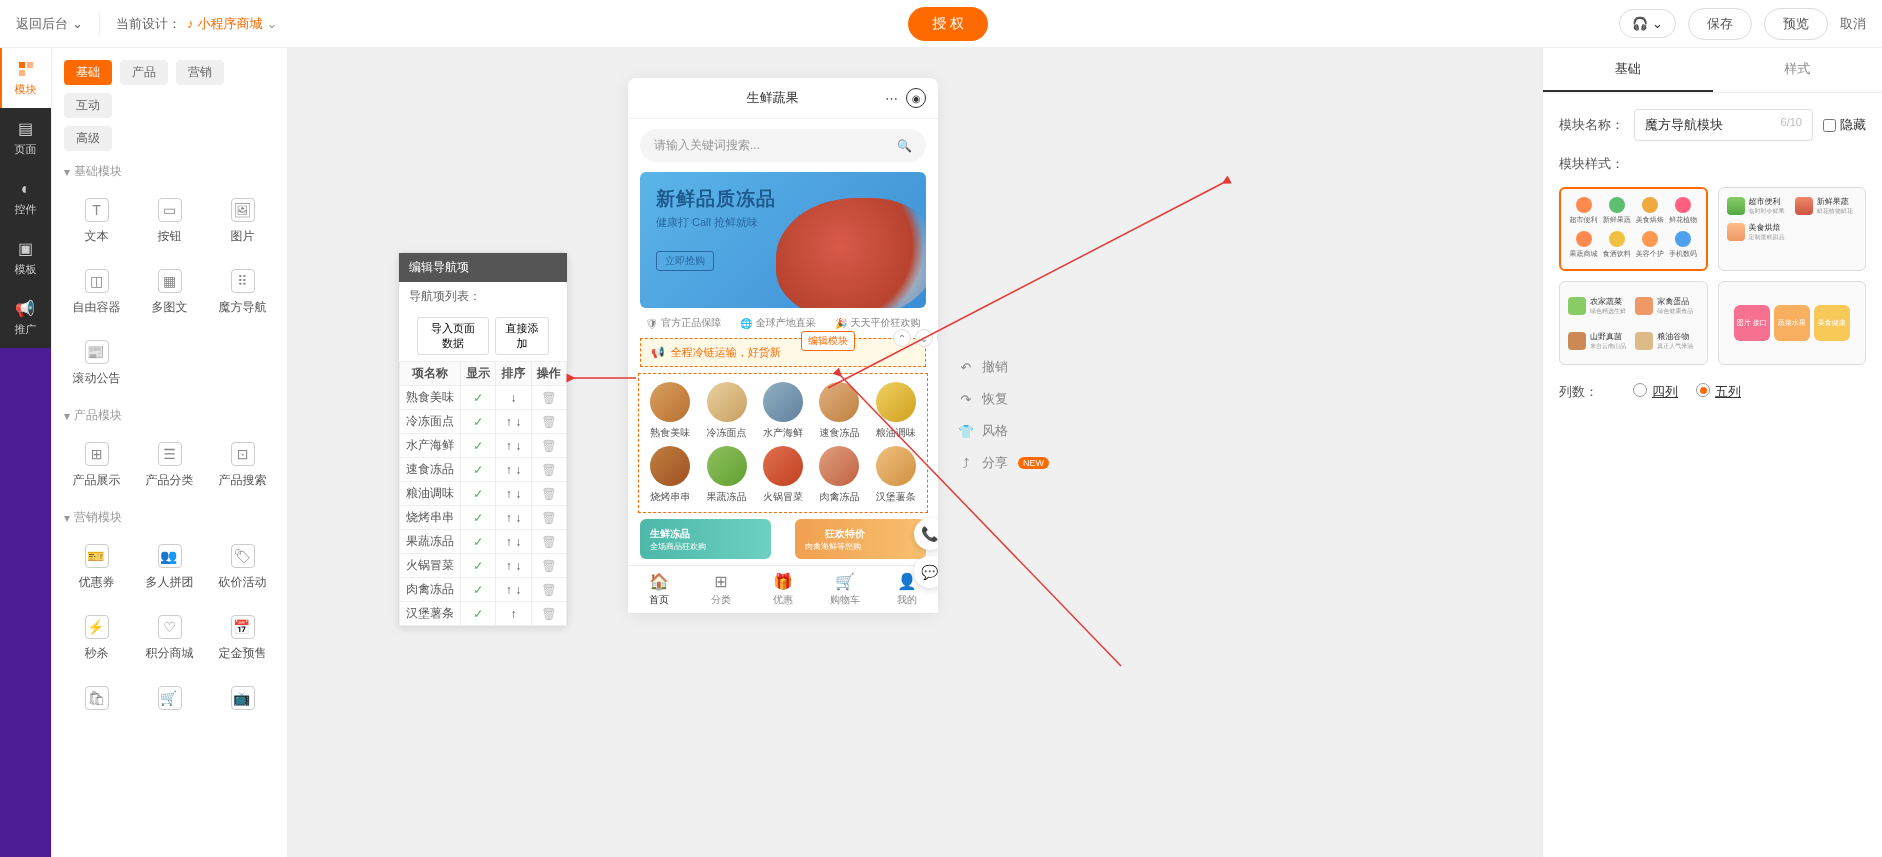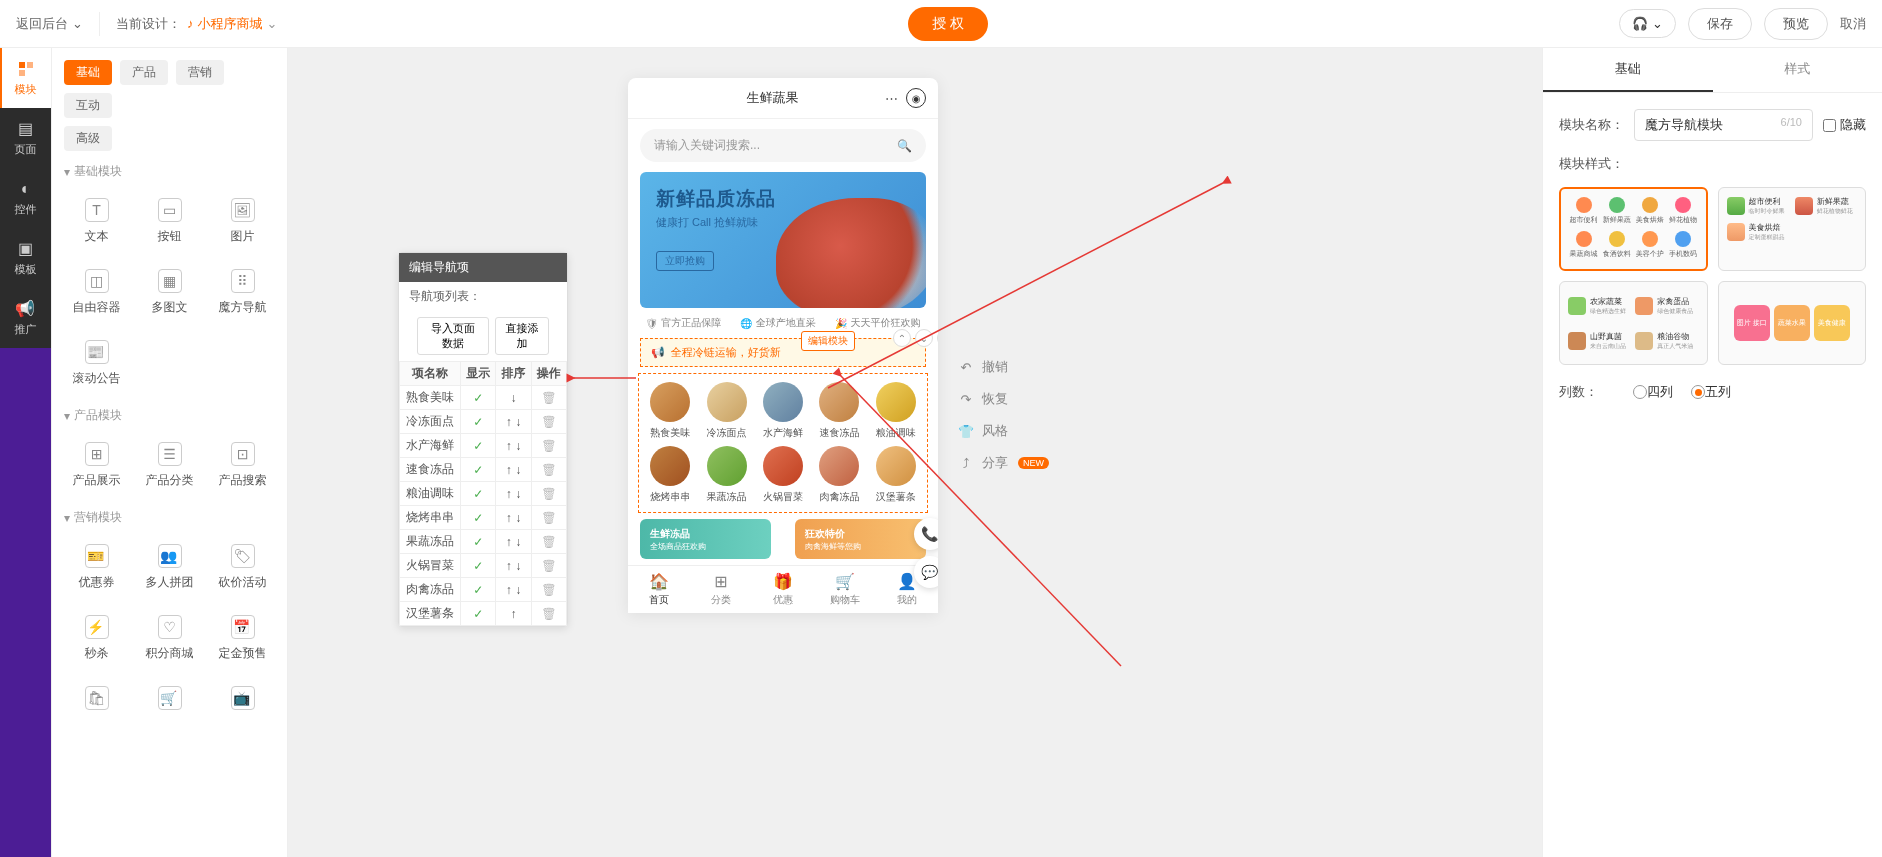--- a/index.html
+++ b/index.html
@@ -104,21 +104,21 @@
 .style-card.active { border: 2px solid #ff6a00; }
 .sc-mini { display: grid; grid-template-columns: repeat(4, 1fr); gap: 4px; height: 100%; }
 .sc-mini-cell { display: flex; flex-direction: column; align-items: center; gap: 2px; font-size: 7px; color: #666; }
 .sc-dot { width: 16px; height: 16px; border-radius: 50%; }
 .sc-row2 { display: grid; grid-template-columns: 1fr 1fr; gap: 6px; height: 100%; }
 .sc-rowitem { display: flex; align-items: center; gap: 4px; font-size: 8px; }
 .sc-sq { width: 18px; height: 18px; border-radius: 4px; background: #ddd; }
 .sc-box3 { display: flex; gap: 4px; align-items: center; justify-content: center; height: 100%; }
 .sc-b { width: 36px; height: 36px; border-radius: 6px; display: flex; align-items: center; justify-content: center; font-size: 7px; color: #fff; flex-direction: column; gap: 2px; }
 .pradio { display: flex; align-items: center; gap: 18px; font-size: 13px; }
-.radio-opt { display: flex; align-items: center; cursor: pointer; }
+.radio-opt { display: flex; align-items: flex-start; gap: 5px; cursor: pointer; text-decoration: underline; }
 .radio-c { width: 14px; height: 14px; border: 1px solid #999; border-radius: 50%; display: flex; align-items: center; justify-content: center; }
 .radio-c.on::after { content: ""; width: 7px; height: 7px; border-radius: 50%; background: #ff6a00; }
 
 svg { overflow: visible; }
 </style>
 </head>
 <body>
 
 <div class="topbar">
   <div class="topbar-left">
@@ -461,21 +461,21 @@
       <div class="ph-float">
         <div class="ph-float-btn">📞</div>
         <div class="ph-float-btn">💬</div>
       </div>
       <div class="ph-promo">
         <div class="ph-promo-card ph-promo-1">
           <div style="font-weight:bold;">生鲜冻品</div>
           <div style="font-size:8px;">全场商品狂欢购</div>
         </div>
         <div class="ph-promo-card ph-promo-2">
-          <div style="font-weight:bold;">狂欢特价</div>
+          <div style="font-weight:bold;margin-left:20px;">狂欢特价</div>
           <div style="font-size:8px;">肉禽海鲜等您购</div>
         </div>
       </div>
       <div class="ph-tabbar">
         <div class="ph-tabitem active">
             <span class="ph-tabico">🏠</span>
             <span>首页</span>
           </div>
         <div class="ph-tabitem">
             <span class="ph-tabico">⊞</span>

